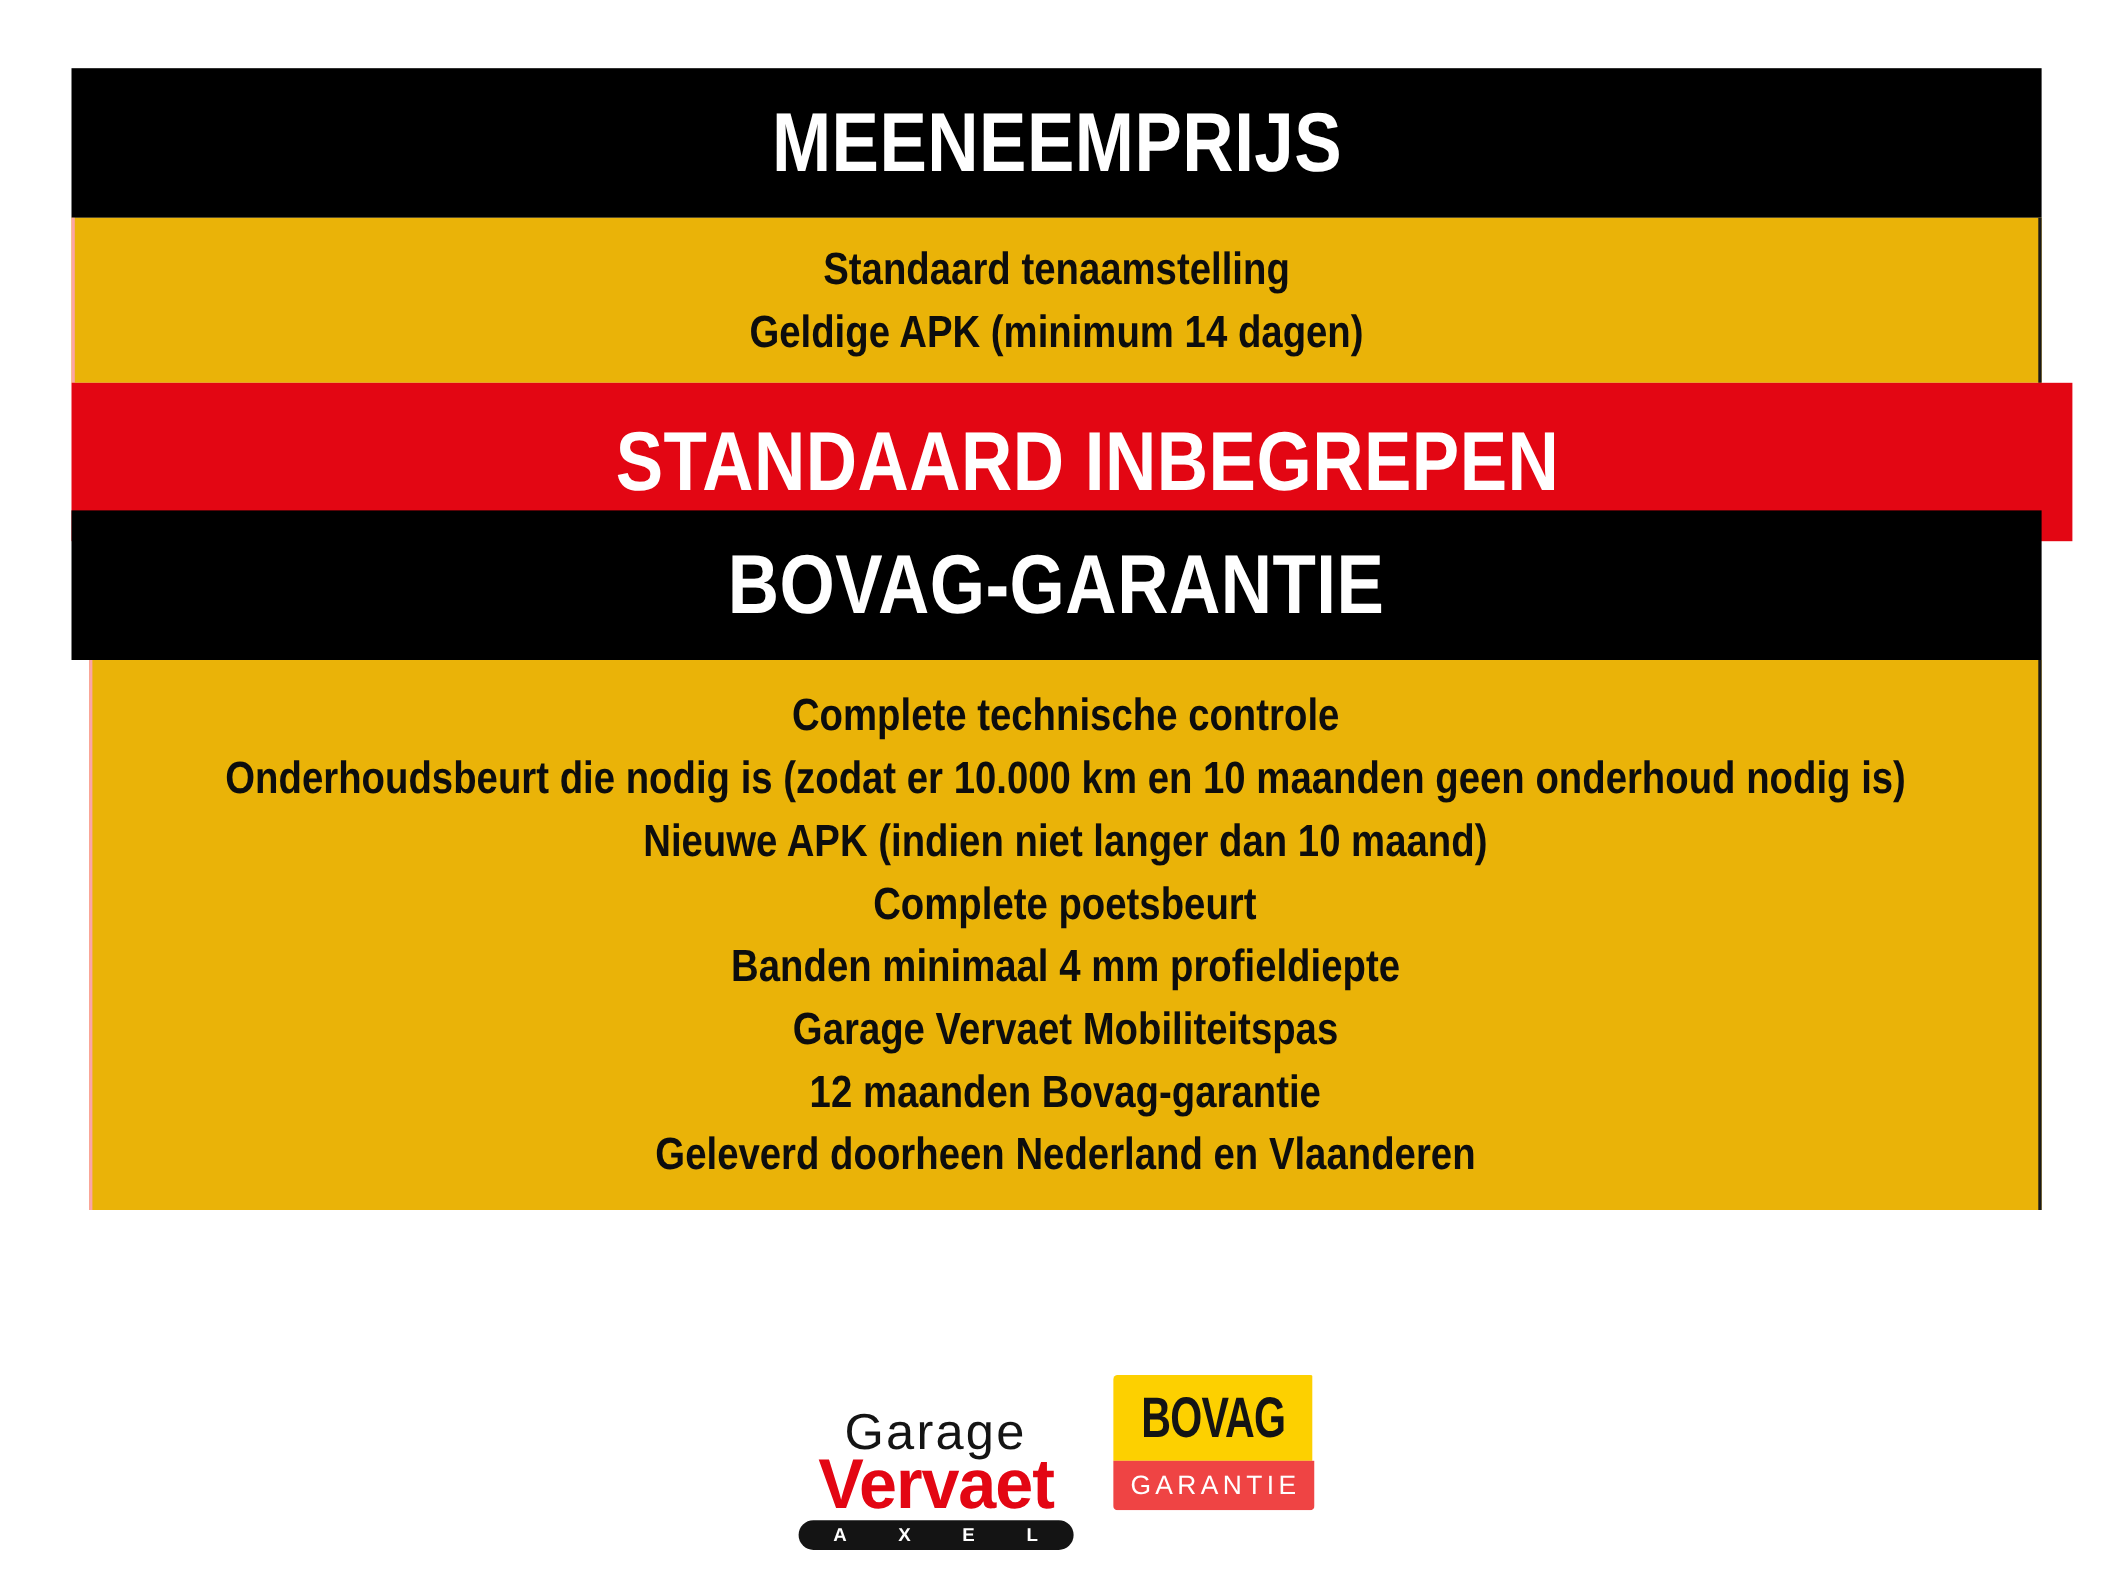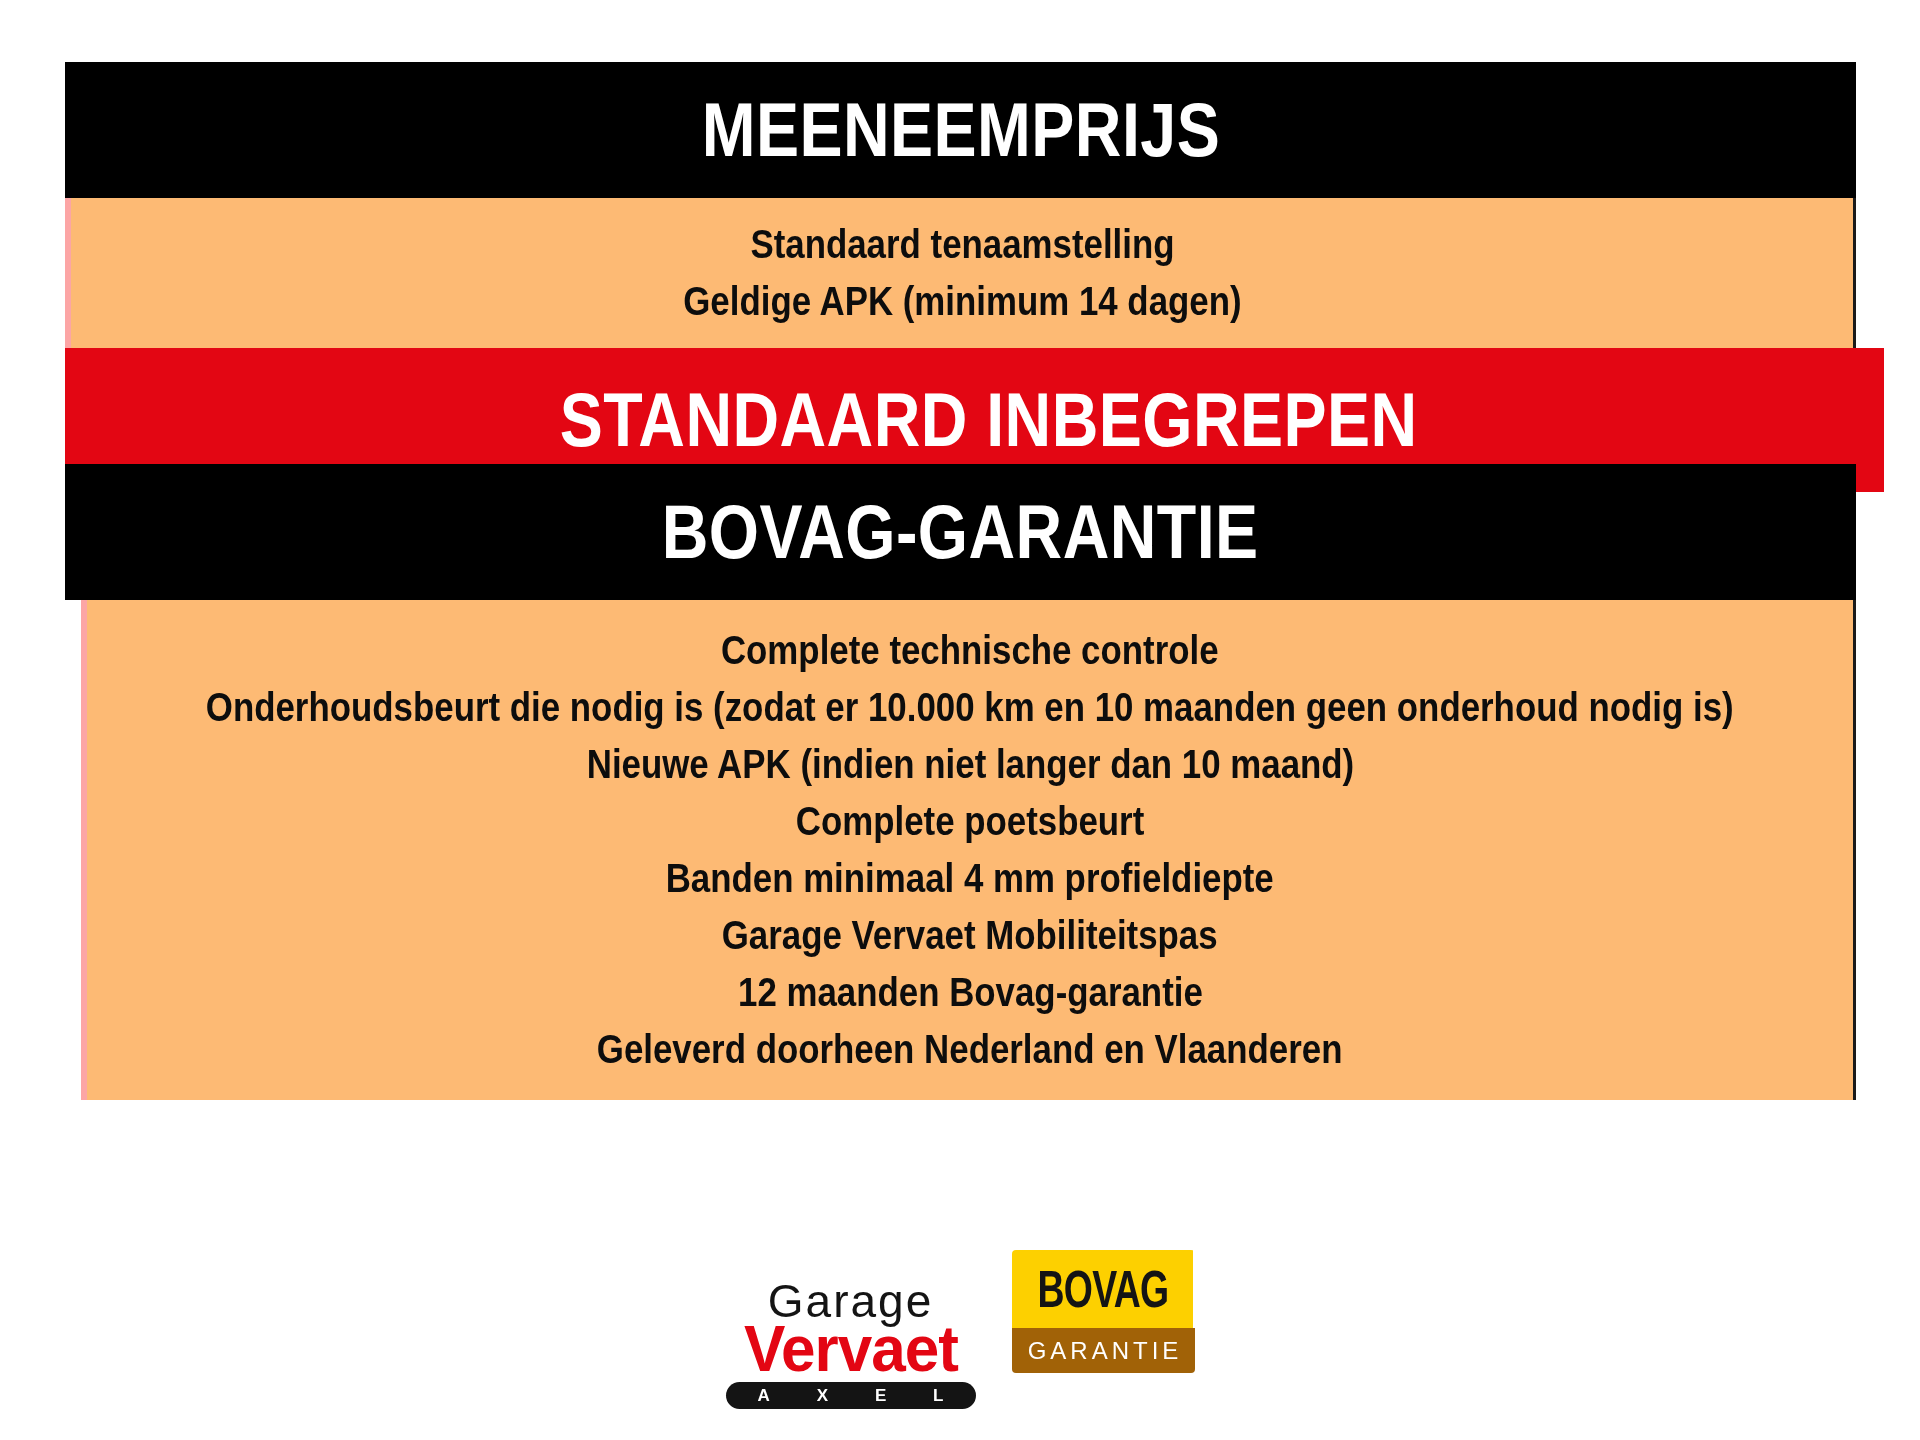--- a/index.html
+++ b/index.html
@@ -37,22 +37,22 @@
   .price-title {
     color: #ffffff;
     font-weight: bold;
     font-size: 68px;
     line-height: 1;
     white-space: nowrap;
     transform: scaleX(0.85);
   }
 
   .white-section {
-    background: #fdba74;
-    border-left: 6px solid #fca5a5;
+    background: #eab308;
+    border-left: 3px solid #fca5a5;
     border-right: 3px solid #1a1a1a;
     display: flex;
     flex-direction: column;
     align-items: center;
     justify-content: center;
   }
   #meeneemprijs-items { height: 150px; }
   #bovag-items { height: 500px; margin-left: 16px; }
 
   .line {
@@ -137,21 +137,21 @@
   }
   .bovag-red {
     width: 52px;
     background: #e30613;
     display: flex;
     align-items: center;
     justify-content: center;
   }
   .bovag-bottom {
     height: 45px;
-    background: #a16207;
+    background: #ef4444;
     display: flex;
     align-items: center;
     justify-content: center;
   }
   .garantie-word {
     color: #ffffff;
     font-size: 24px;
     line-height: 1;
     letter-spacing: 4px;
     margin-right: -4px;

